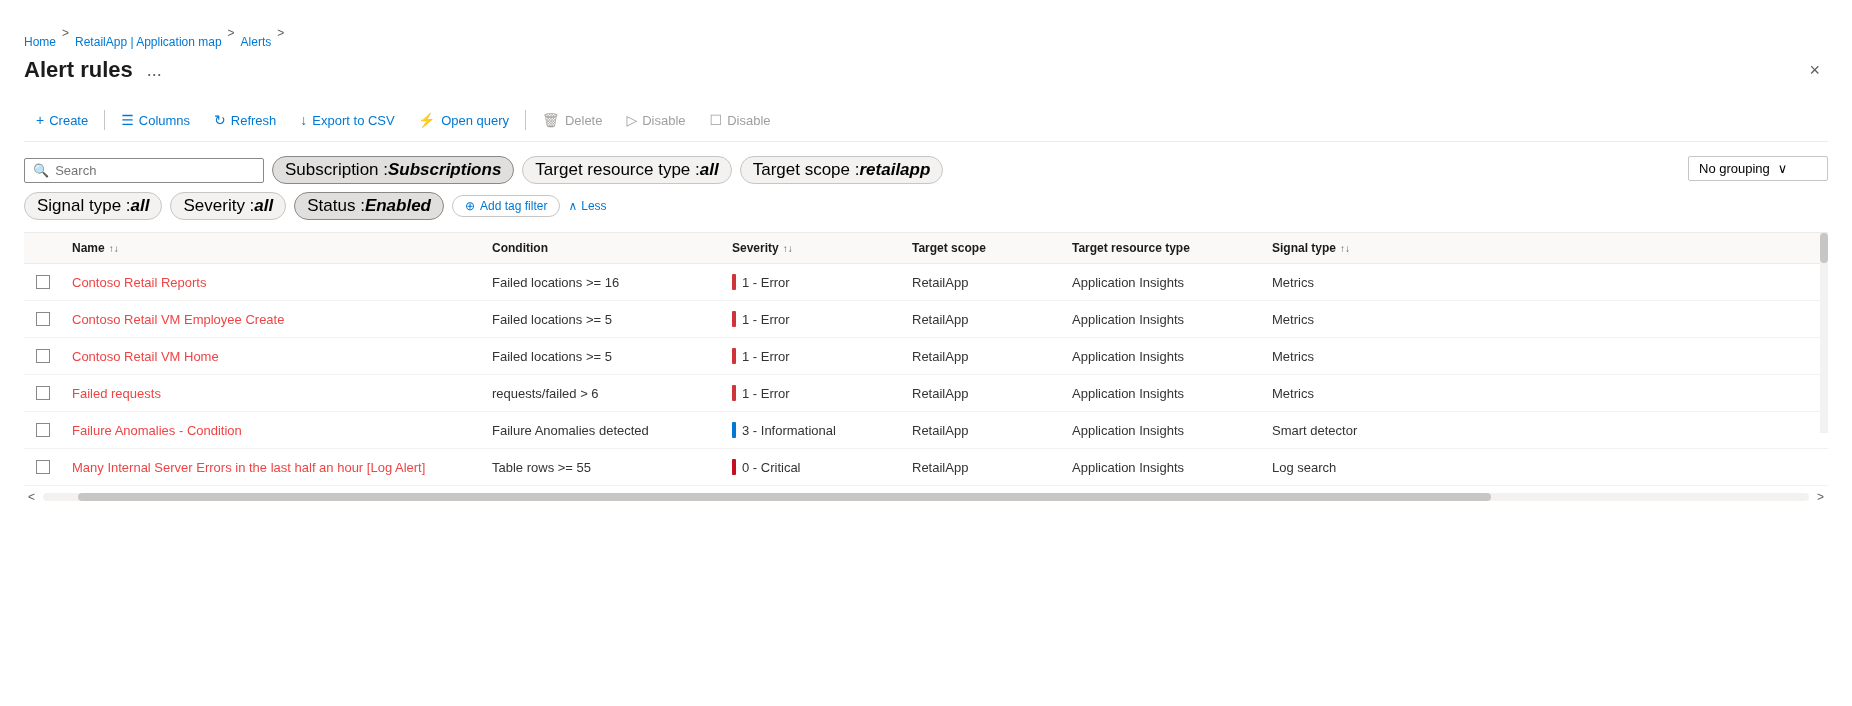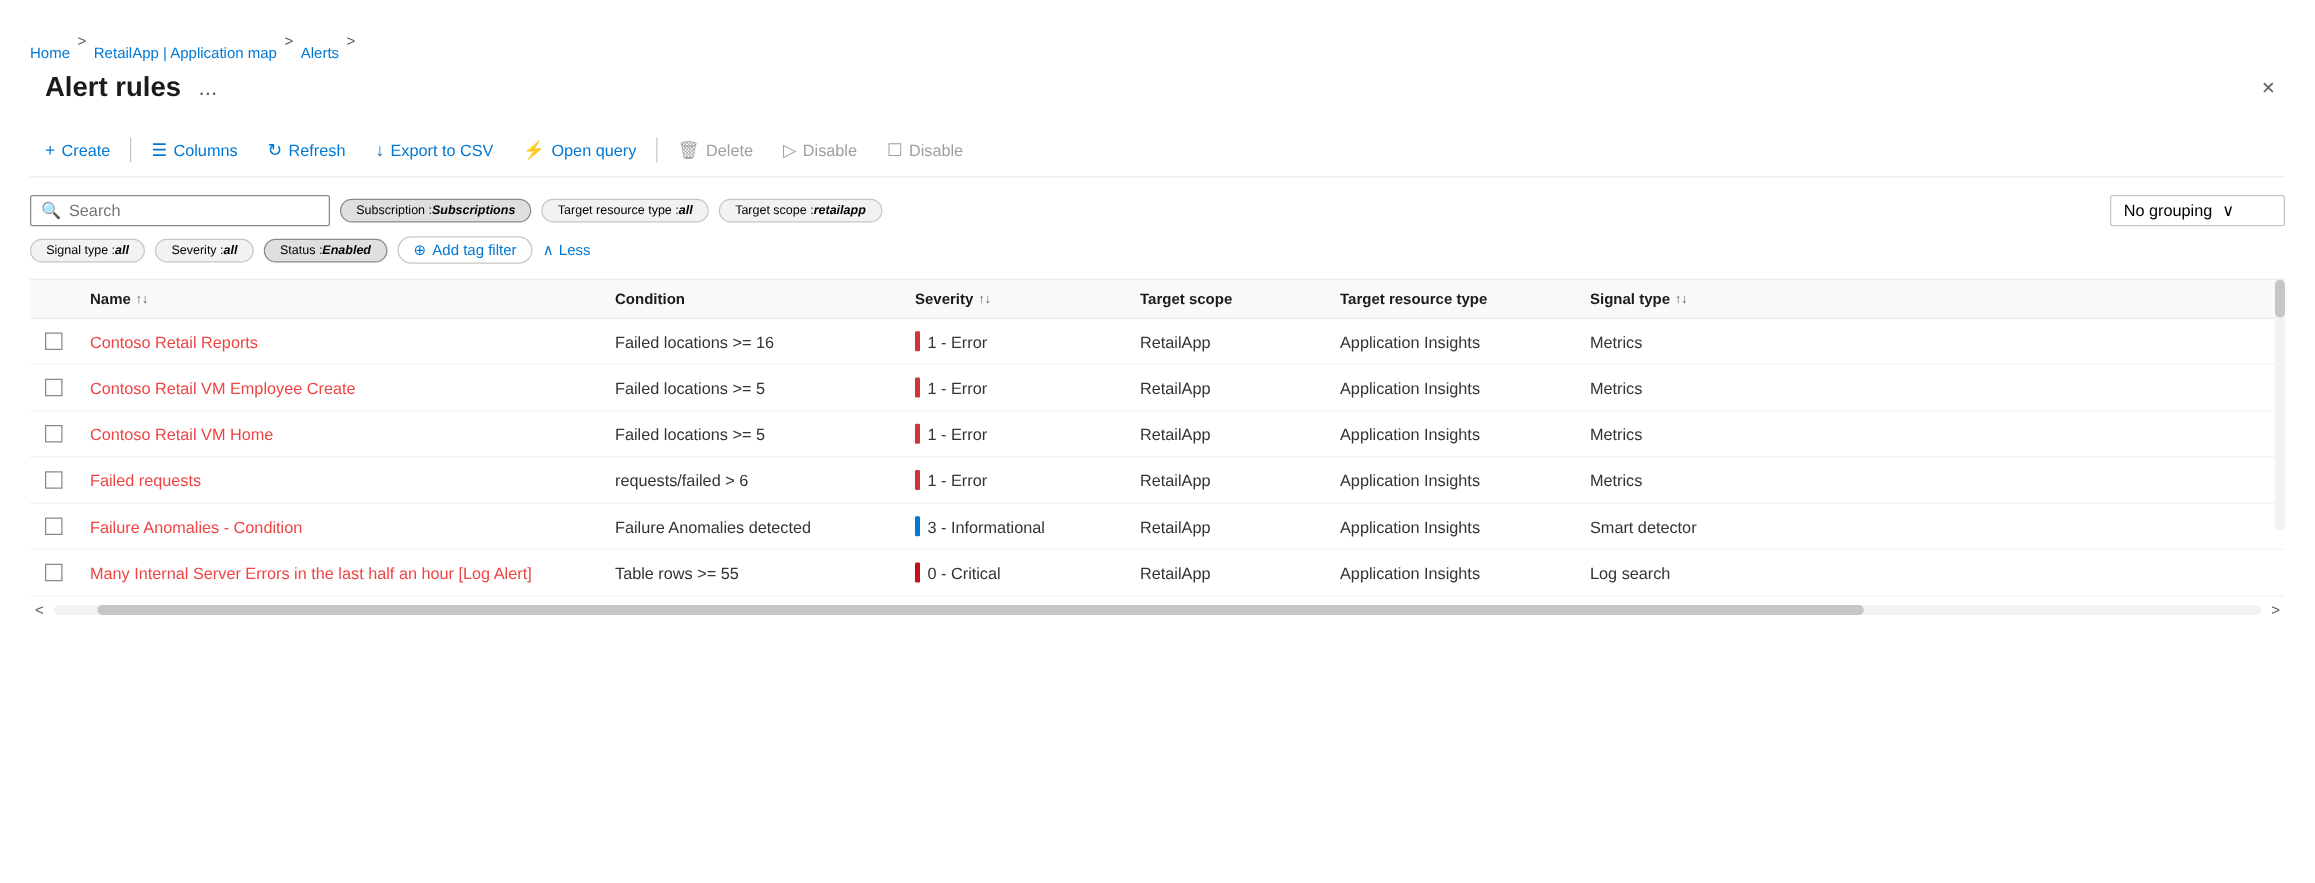--- a/index.html
+++ b/index.html
@@ -35,21 +35,20 @@
     .page-header {
       display: flex;
       align-items: center;
       justify-content: space-between;
       margin-bottom: 16px;
     }
     .page-title-row {
       display: flex;
       align-items: center;
       gap: 8px;
-      margin-left: 12px;
     }
     .page-title {
       font-size: 22px;
       font-weight: 600;
       color: #1b1b1b;
     }
     .ellipsis-btn {
       cursor: pointer;
       font-size: 18px;
       color: #605e5c;
@@ -134,21 +133,21 @@
       font-size: 13px;
       color: #737373;
       width: 100%;
     }
     .filter-pill {
       display: inline-flex;
       align-items: center;
       border: 1px solid #c8c6c4;
       border-radius: 16px;
       padding: 3px 12px;
-      font-size: 10px;
+      font-size: 17px;
       background: #f3f2f1;
       cursor: pointer;
       white-space: nowrap;
     }
     .filter-pill.active {
       background: #e1dfdd;
       border-color: #8a8886;
     }
     .filter-pill .bold { font-weight: 700; font-style: italic; }
     .add-tag-btn {

